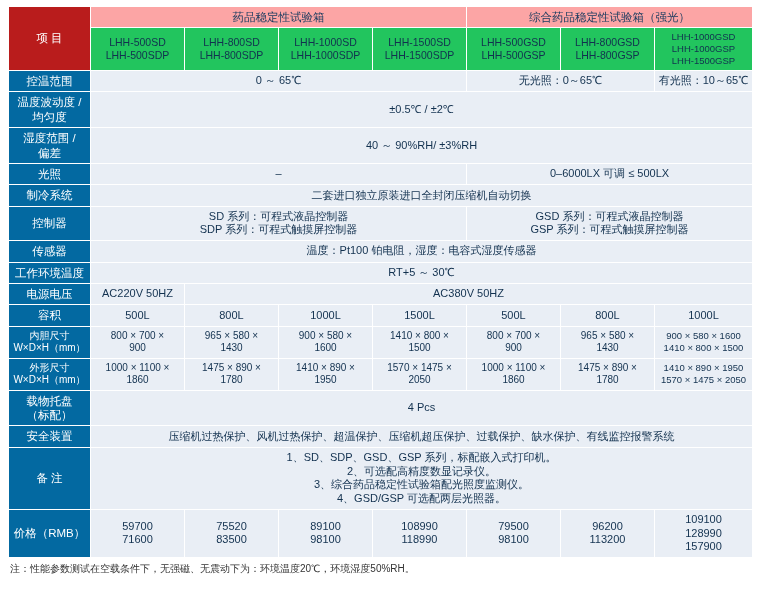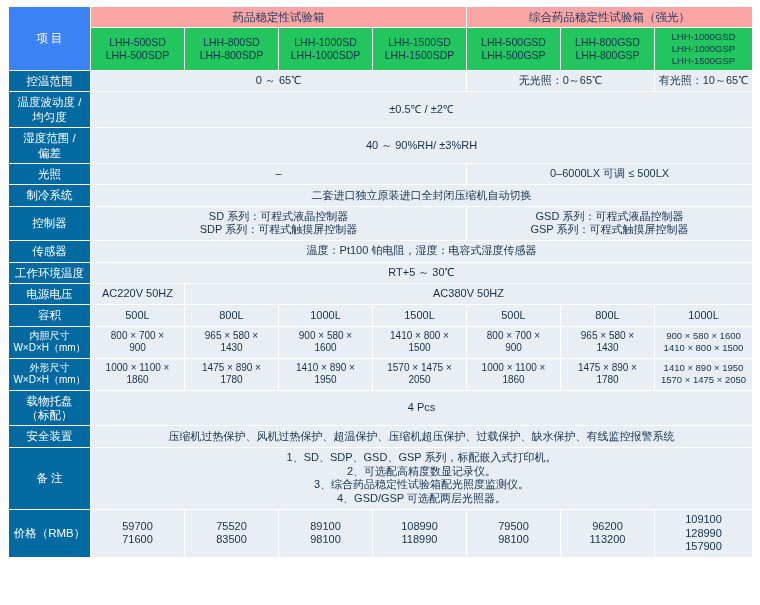--- a/index.html
+++ b/index.html
@@ -29,21 +29,21 @@
   table.spec td, table.spec th {
     border: 1px solid #ffffff;
     padding: 3px 2px;
     text-align: center;
     vertical-align: middle;
     line-height: 1.25;
     font-weight: normal;
     word-break: break-all;
   }
   .hdr-label {
-    background: #3b82f6;
+    background: #b91c1c;
     color: #ffffff;
     font-weight: bold;
     font-size: 11.5px;
   }
   .rowlabel {
     background: #0369a1;
     color: #ffffff;
     font-weight: bold;
     font-size: 11.5px;
     width: 82px;
@@ -264,13 +264,14 @@
         <td class="cell price" style="white-space: pre-line;">79500
 98100</td>
         <td class="cell price" style="white-space: pre-line;">96200
 113200</td>
         <td class="cell price" style="white-space: pre-line;">109100
 128990
 157900</td>
       </tr>
     </tbody>
   </table>
+  <div class="footnote">注：性能参数测试在空载条件下，无强磁、无震动下为：环境温度20℃，环境湿度50%RH。</div>
 </div>
 
 </body></html>

